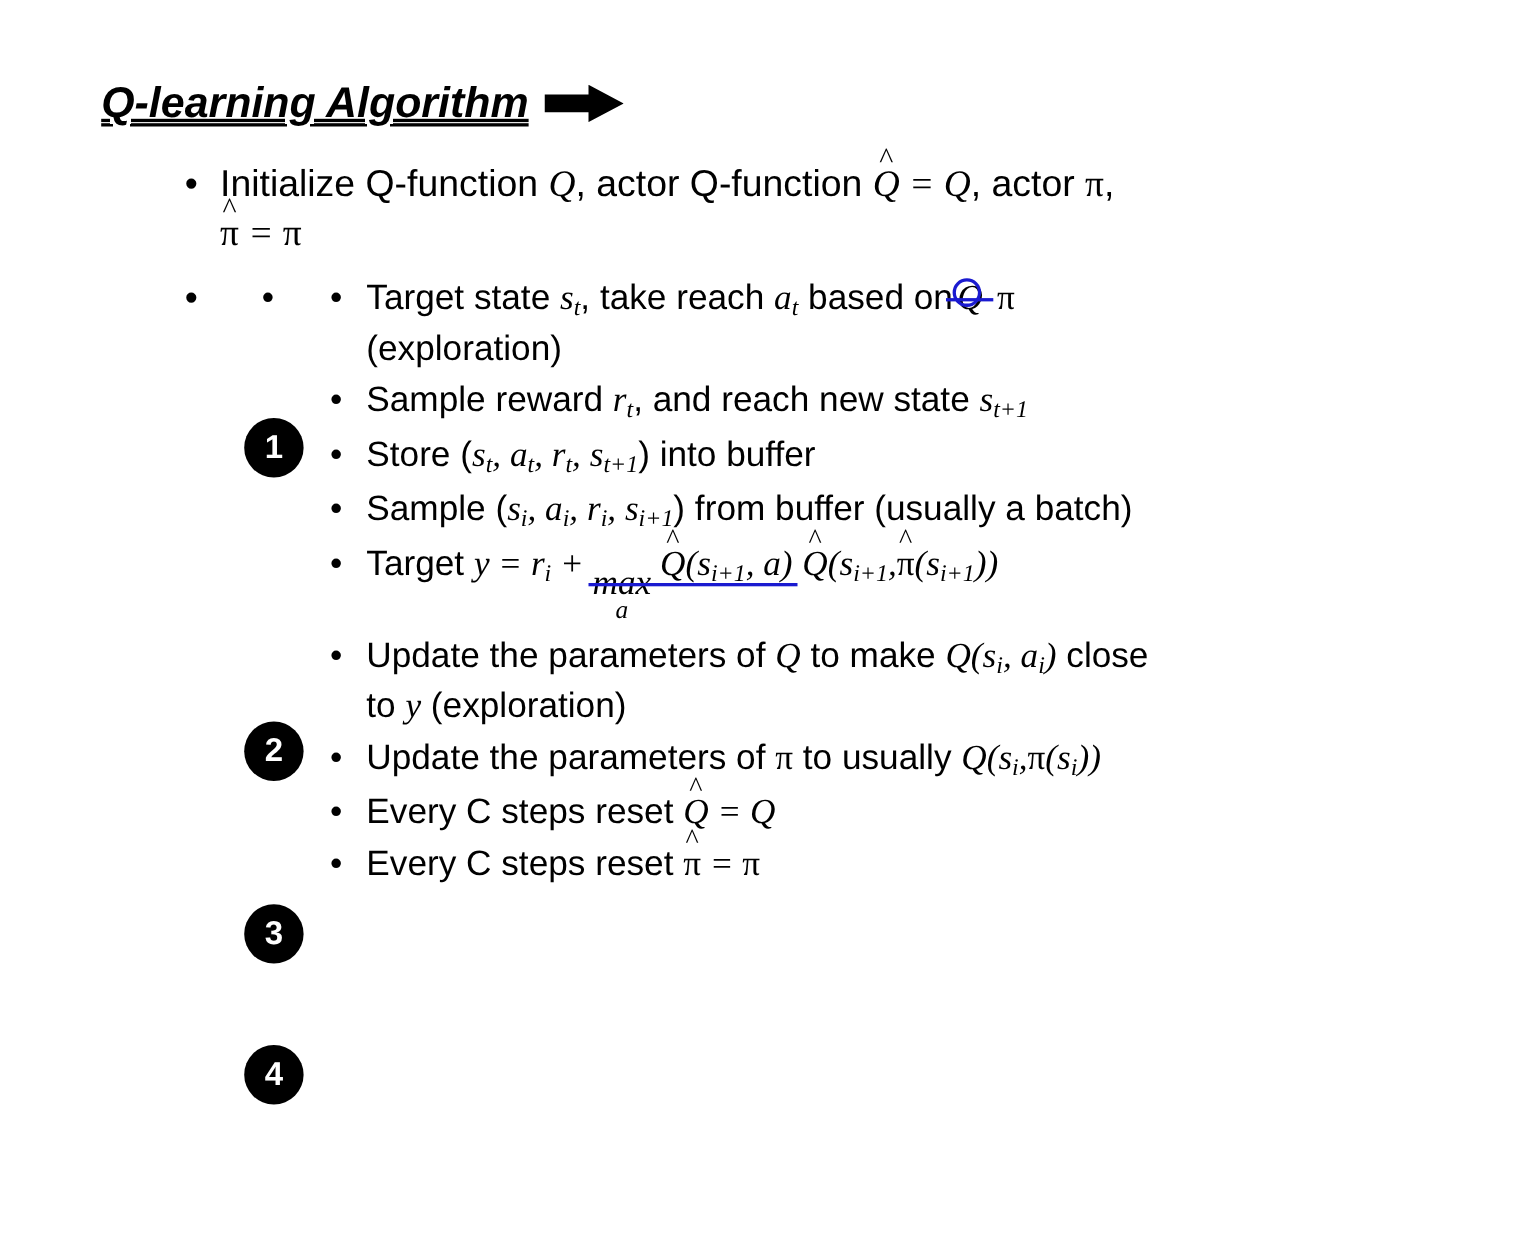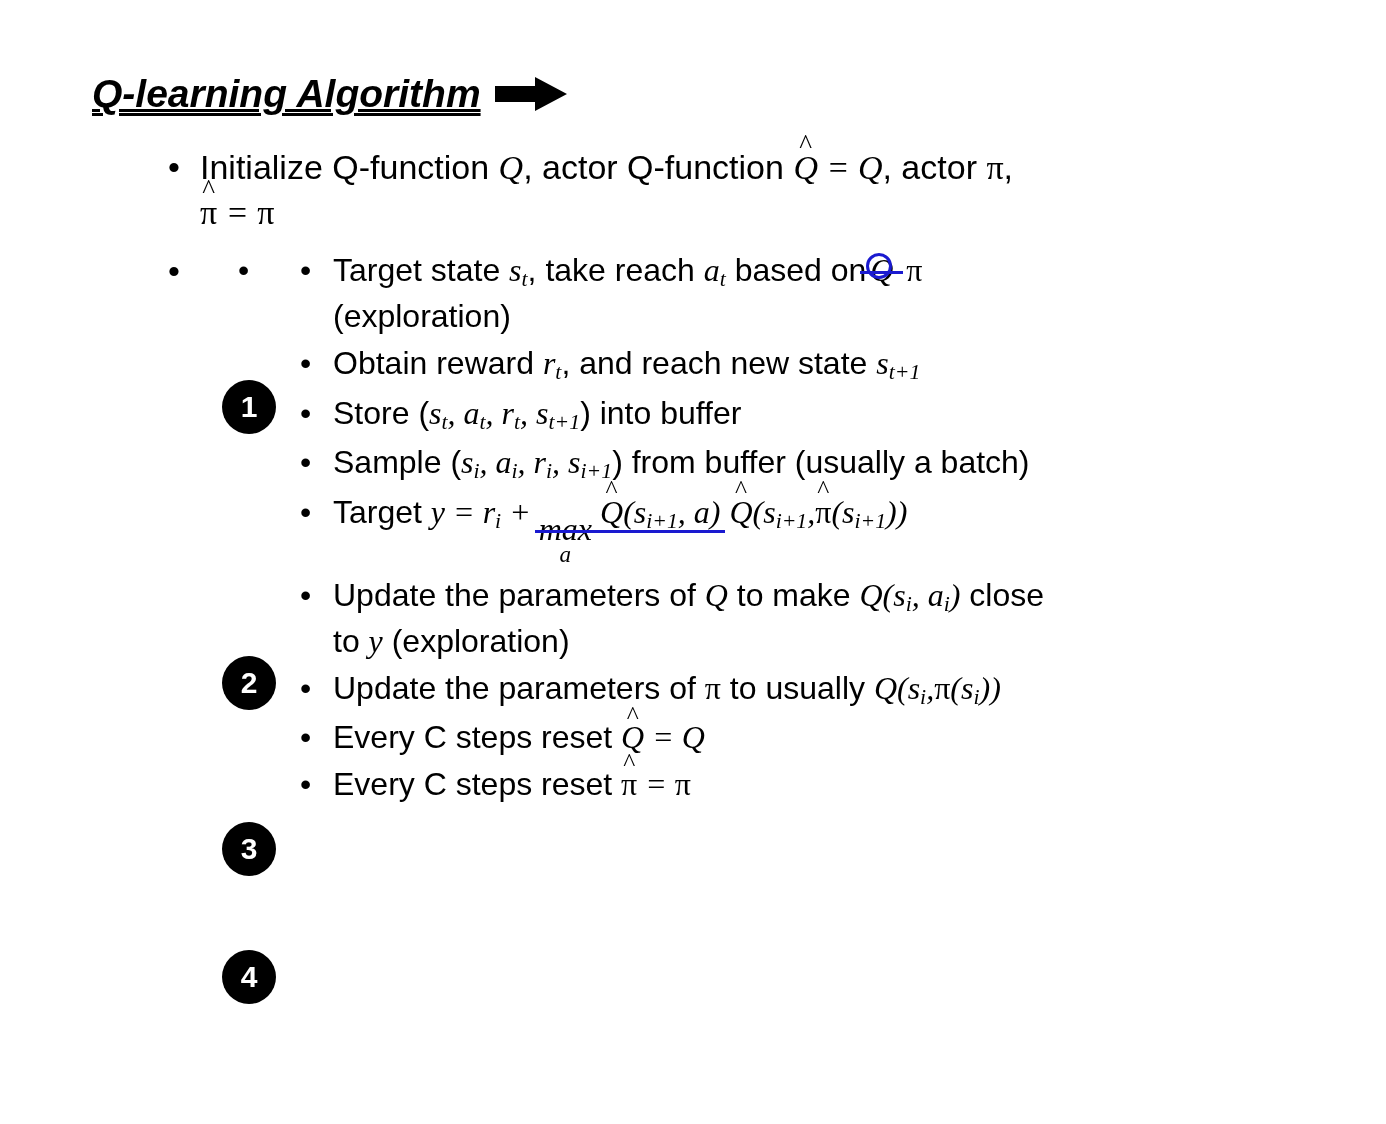--- a/index.html
+++ b/index.html
@@ -231,21 +231,21 @@
     </div>
 
     <div class="bullet-l3">
       <span class="dot">•</span>
       <span>Target state </span><span class="m"><span>s</span><sub>t</sub></span><span>, take reach </span><span class="m"><span>a</span><sub>t</sub></span><span> based on</span><span class="struck-q m">Q</span>&nbsp;<span class="mu">π</span><br>
       <span>(exploration)</span>
     </div>
 
     <div class="bullet-l3">
       <span class="dot">•</span>
-      <span>Obtain reward </span><span class="m"><span>r</span><sub>t</sub></span><span>, and reach new state </span><span class="m"><span>s</span><sub>t+1</sub></span>
+      <span>Sample reward </span><span class="m"><span>r</span><sub>t</sub></span><span>, and reach new state </span><span class="m"><span>s</span><sub>t+1</sub></span>
     </div>
 
     <div class="bullet-l3">
       <span class="dot">•</span>
       <span>Store (</span><span class="m nowrap">s<sub>t</sub>, a<sub>t</sub>, r<sub>t</sub>, s<sub>t+1</sub></span><span>) into buffer</span>
     </div>
 
     <div class="bullet-l3">
       <span class="dot">•</span>
       <span>Sample (</span><span class="m nowrap">s<sub>i</sub>, a<sub>i</sub>, r<sub>i</sub>, s<sub>i+1</sub></span><span>) from buffer (usually a batch)</span>

